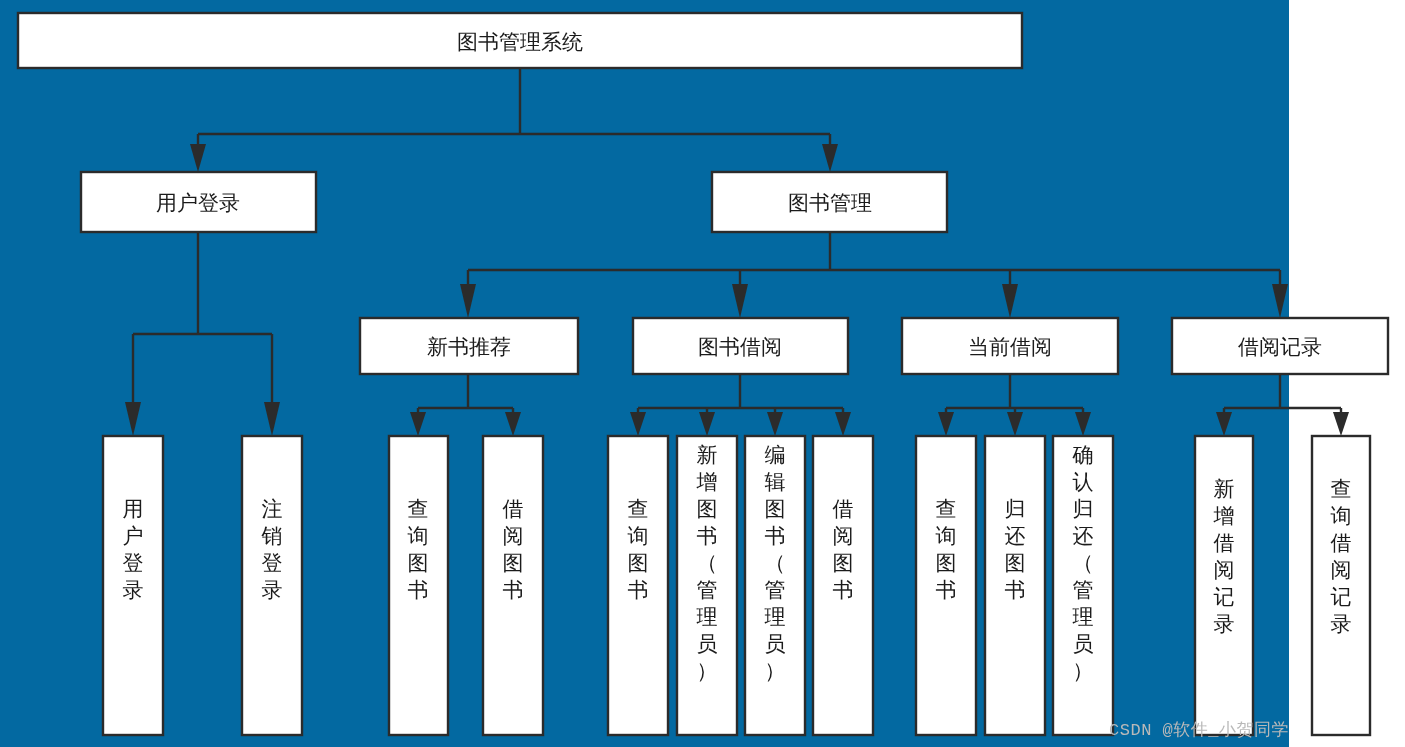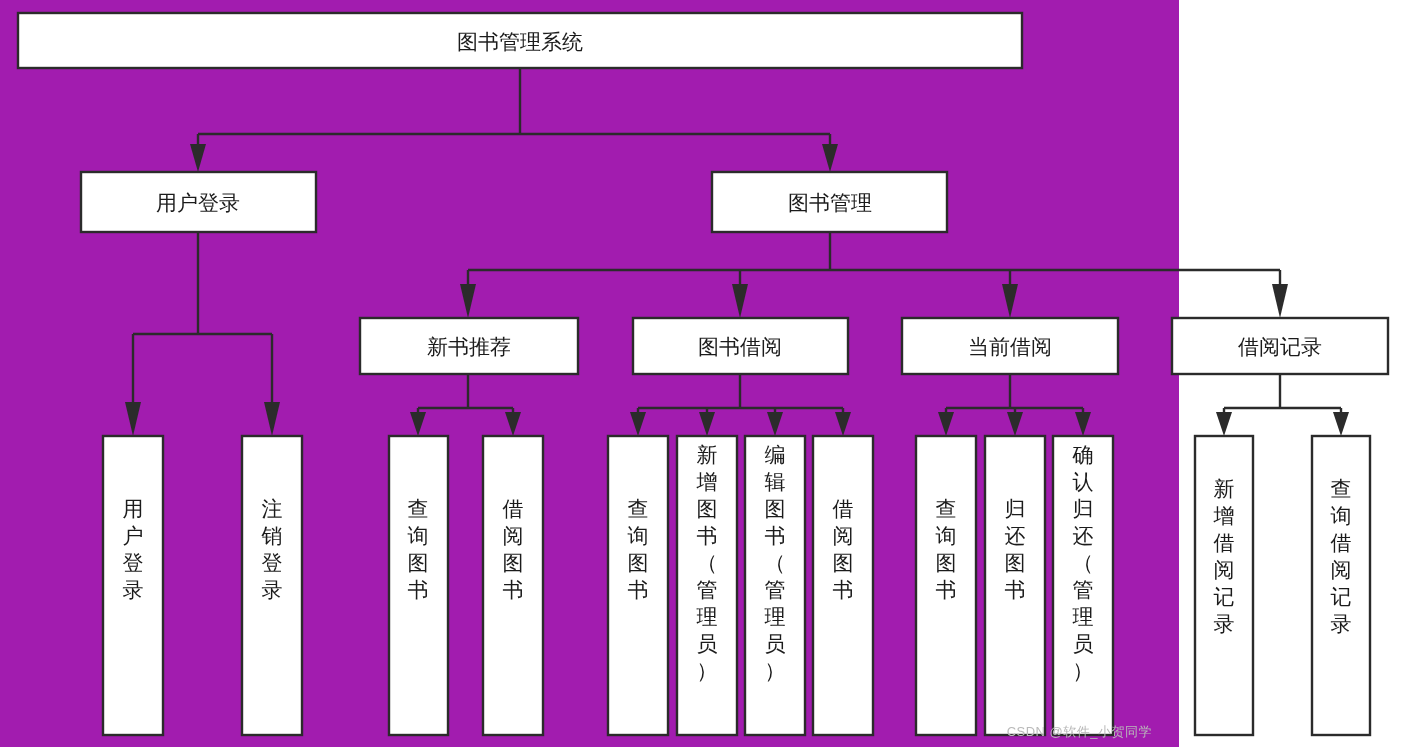--- a/index.html
+++ b/index.html
@@ -8,23 +8,23 @@
     background: #ffffff;
   }
   body {
     width: 1405px;
     height: 747px;
     font-family: "Liberation Sans", "DejaVu Sans", sans-serif;
     overflow: hidden;
   }
   #diagram-root {
     position: relative;
-    width: 1179px;
+    width: 1289px;
     height: 747px;
-    background: #a21caf;
+    background: #0369a1;
   }
   svg#flowchart {
     position: absolute;
     left: 0;
     top: 0;
     width: 1405px;
     height: 747px;
     display: block;
   }
   .node-box {
@@ -51,24 +51,24 @@
     white-space: pre;
   }
   .node-label-v {
     font-family: "Liberation Sans", "DejaVu Sans", sans-serif;
     font-size: 21px;
     fill: #1b1b1b;
     text-anchor: middle;
   }
   .watermark {
     position: absolute;
-    right: 27px;
+    right: 0;
     bottom: 6px;
-    font-family: Liberation Sans, sans-serif;
-    font-size: 13px;
+    font-family: Liberation Mono, monospace;
+    font-size: 17px;
     color: #b9b9b9;
     letter-spacing: 0.5px;
     white-space: nowrap;
     user-select: none;
   }
 </style>
 </head>
 <body>
 
 <div id="diagram-root">

